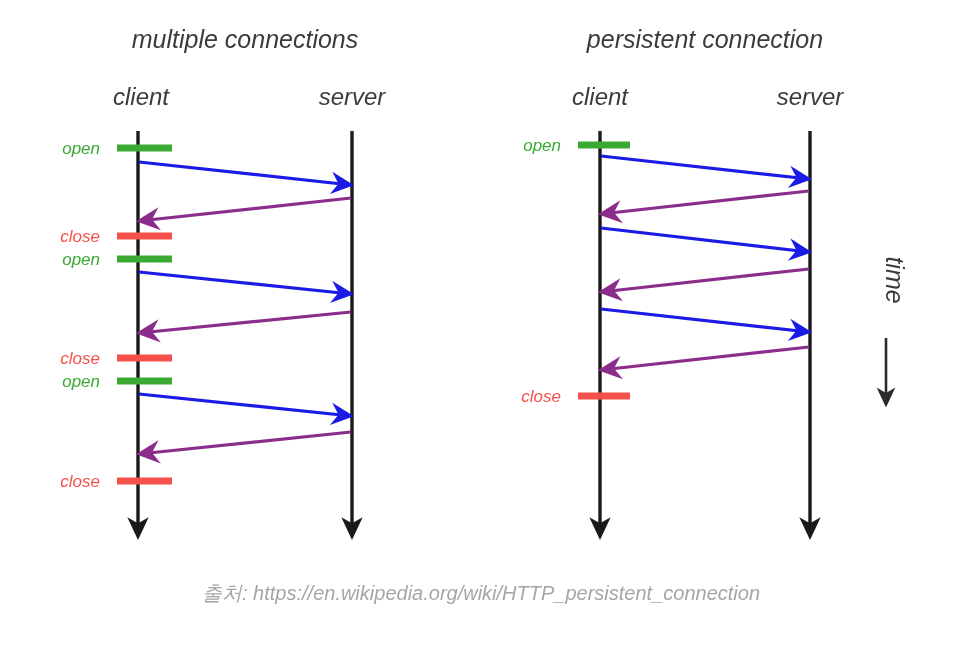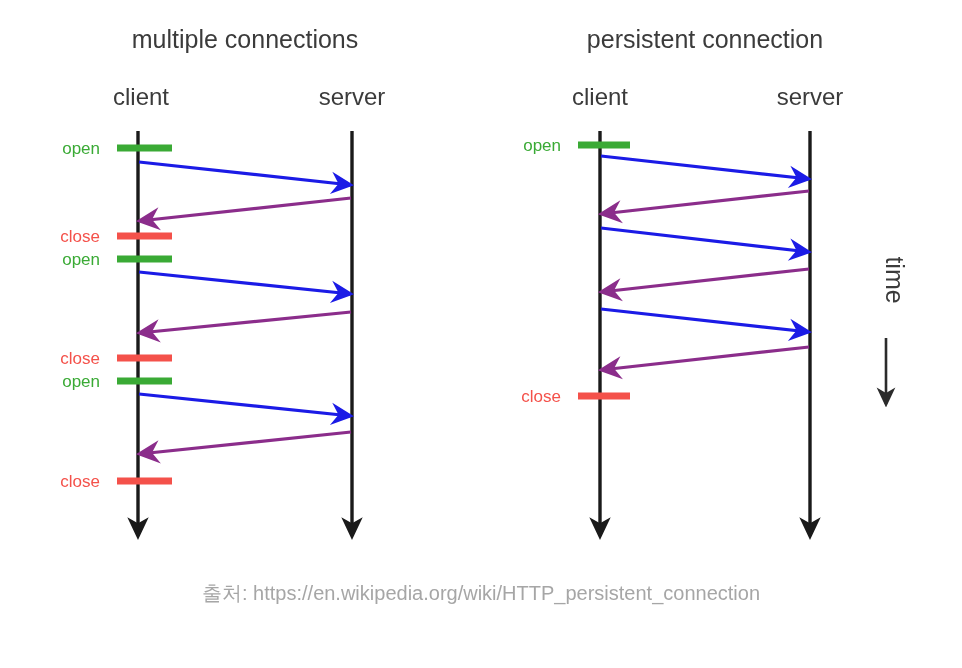--- a/index.html
+++ b/index.html
@@ -11,20 +11,21 @@
     width: 962px;
     height: 668px;
     font-family: "Liberation Sans", sans-serif;
     overflow: hidden;
   }
   #stage {
     position: relative;
     width: 962px;
     height: 668px;
     background: #ffffff;
+    font-style: italic;
   }
   svg.diagram {
     position: absolute;
     top: 0;
     left: 0;
     width: 962px;
     height: 668px;
     display: block;
   }
   .panel-title {

